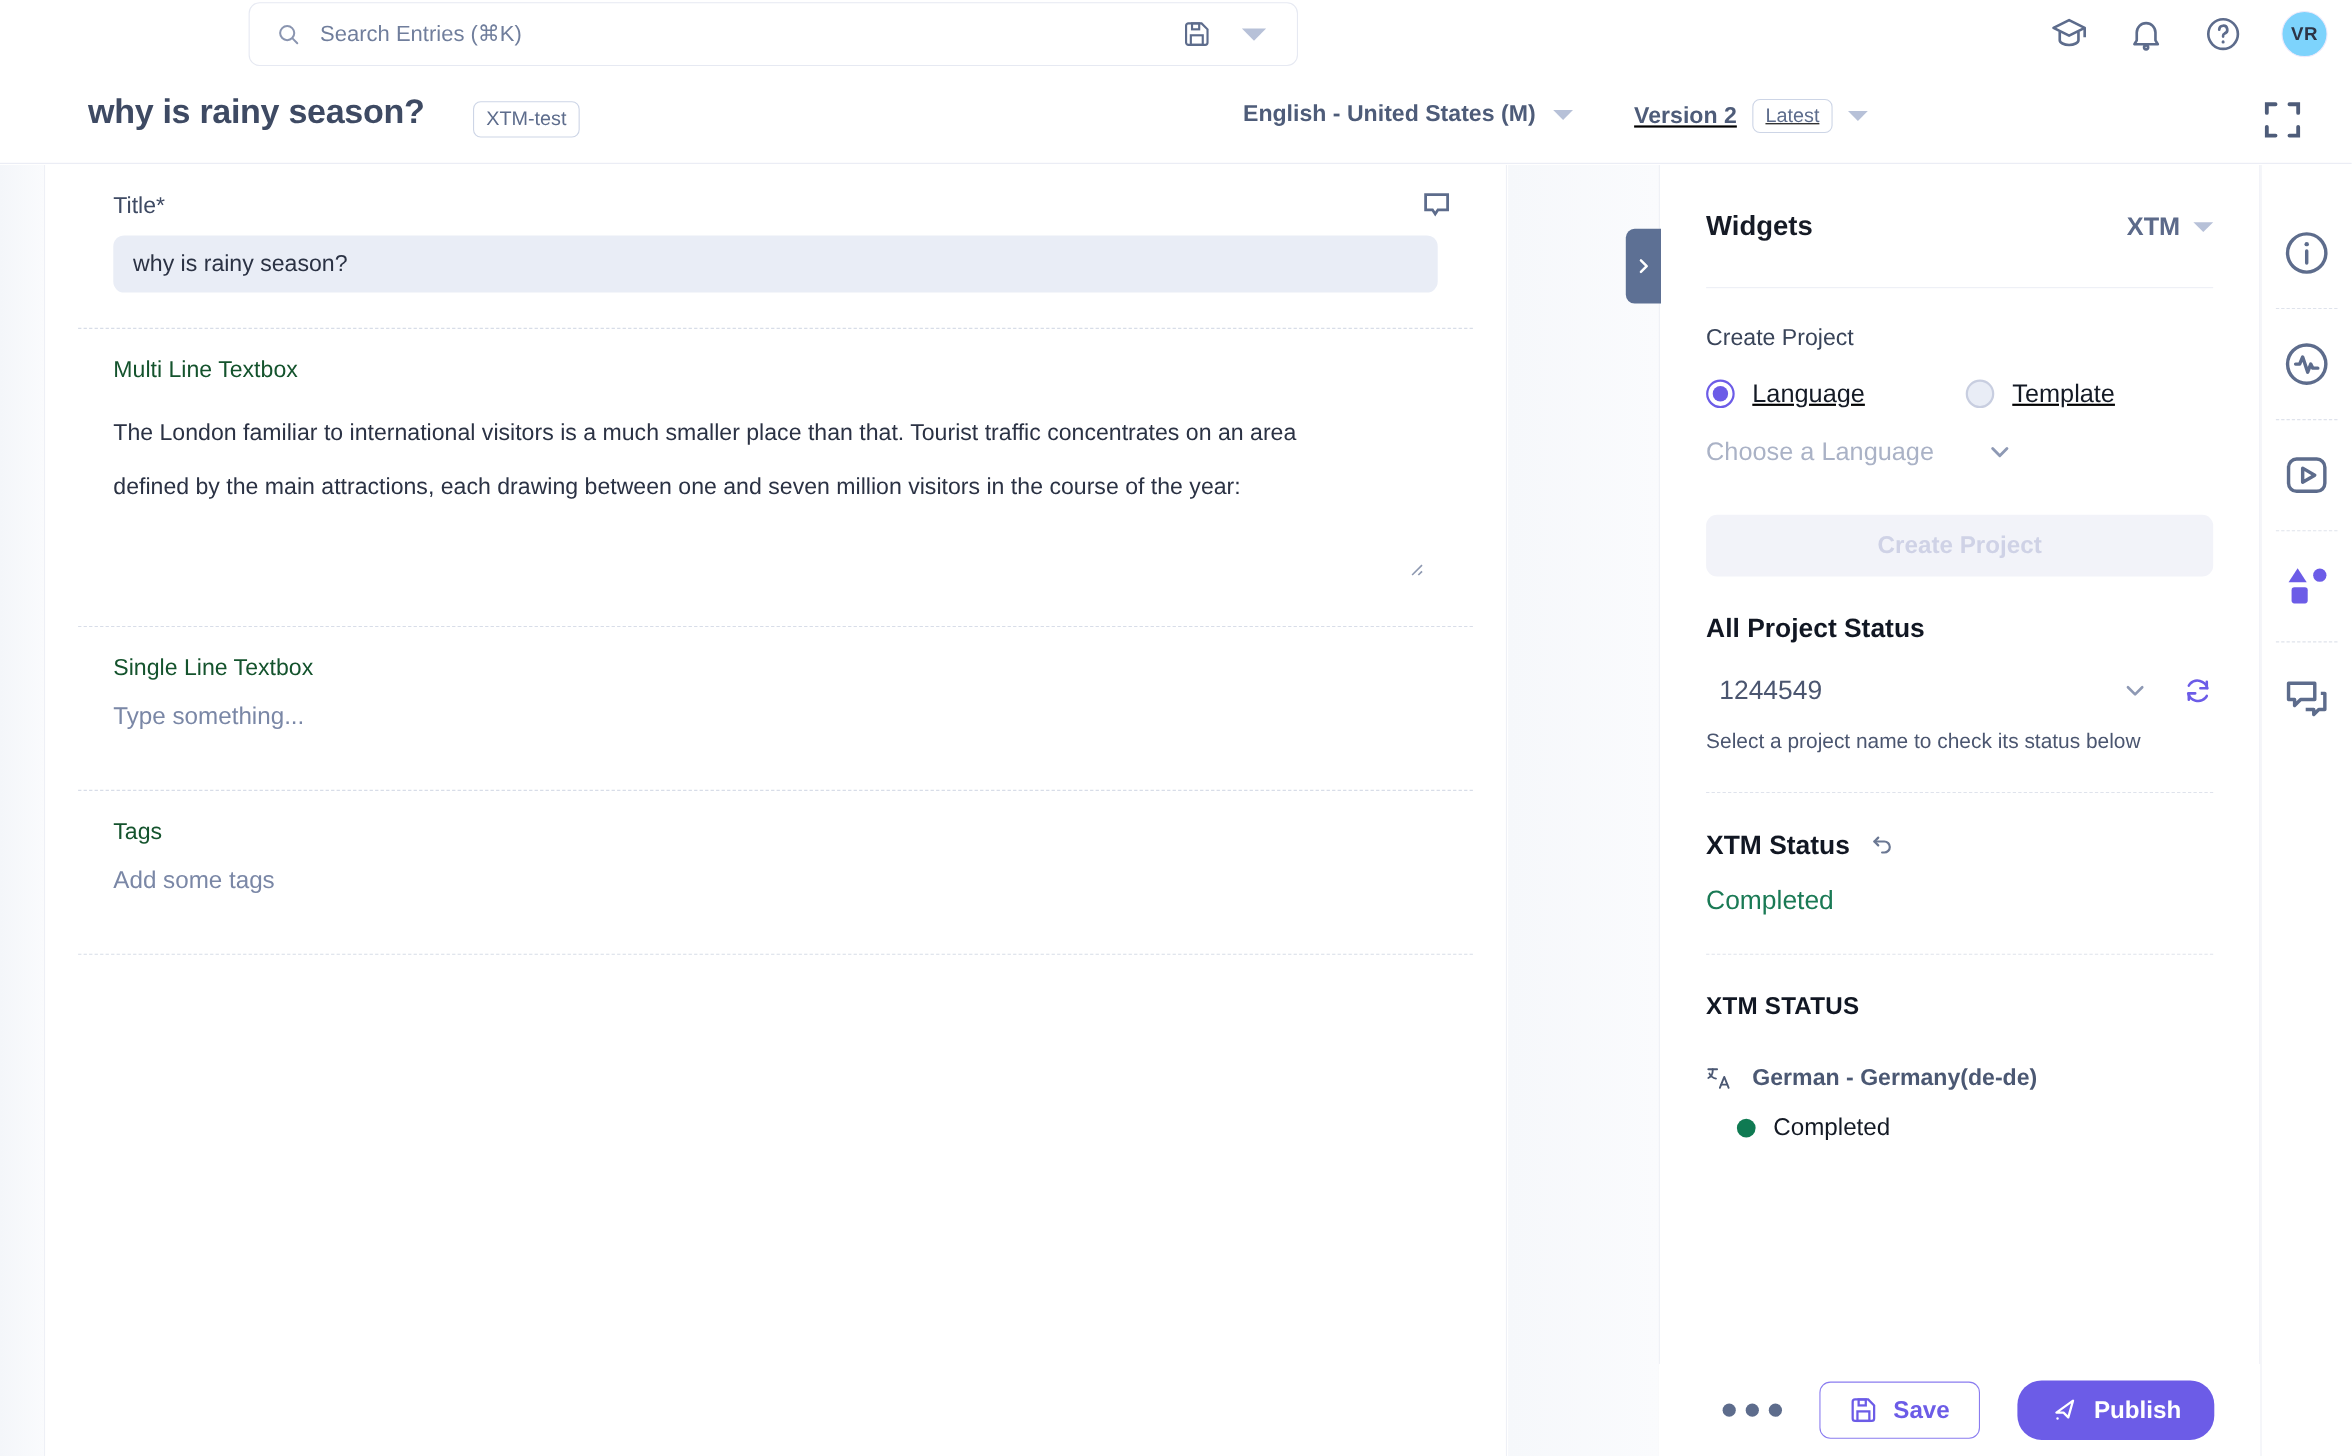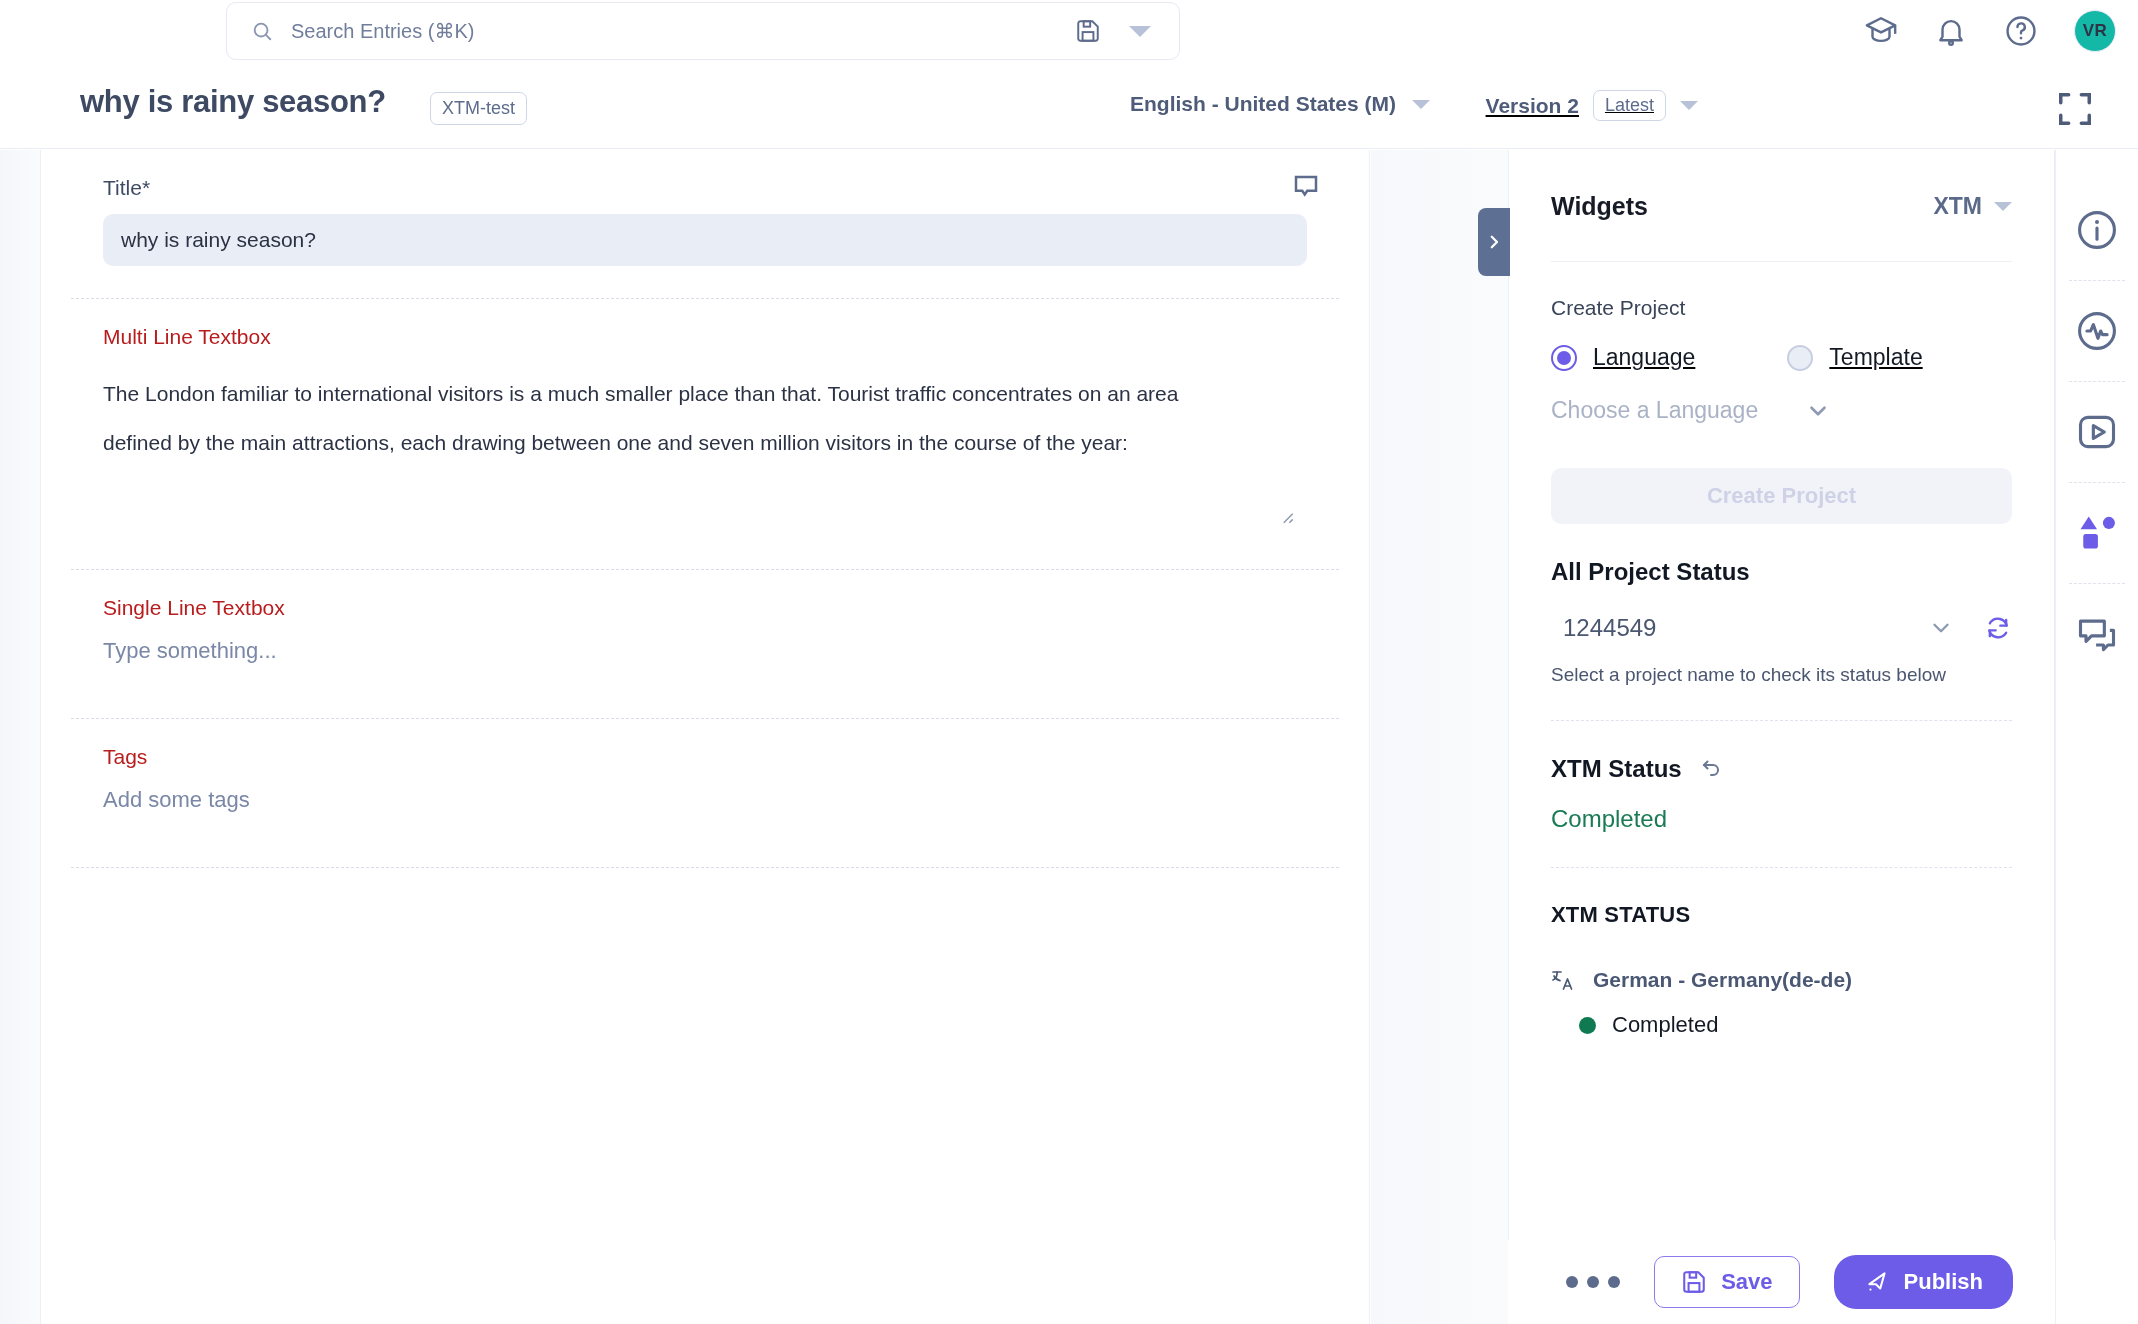--- a/index.html
+++ b/index.html
@@ -28,21 +28,21 @@
     margin-left:18px;
   }
   .search-input::placeholder { color:#707e9c; }
   .search-save-icon { width:26px; height:26px; color:#5d6c8c; margin-right:28px; flex:none;}
   .search-caret { width:0;height:0;border-left:11px solid transparent;border-right:11px solid transparent;border-top:11px solid #b7c1d8; margin-right:28px; flex:none;}
 
   .topbar-right { position:absolute; right:22px; top:0; height:62px; display:flex; align-items:center; gap:36px; }
   .tb-icon { width:34px; height:34px; color:#5d6c8c; cursor:pointer; }
   .avatar {
     width:42px; height:42px; border-radius:50%;
-    border:1.5px solid #ece9fb; background:#14b8a6;
+    border:1.5px solid #ece9fb; background:#7dd3fc;
     display:flex; align-items:center; justify-content:center;
     font-size:17px; font-weight:bold; color:#2d3446; letter-spacing:.5px;
   }
 
   
   .titlebar {
     position:absolute; top:62px; left:0; width:2138px; height:87px;
     background:#fff; border-bottom:1px solid #e9ecf4;
   }
   .entry-title {
@@ -85,21 +85,21 @@
     position:absolute; top:150px; left:1371px; width:137px; height:1174px;
     background:linear-gradient(90deg,#f6f8fb 0%, #fafbfd 100%);
   }
 
   .field { padding:0 30px; position:relative; }
   .field-sep { border-bottom:1px dashed #d8dde8; margin:0 30px; }
   .field-label {
     font-size:21px; font-weight:normal; color:#3e4a63;
     padding-top:26px; padding-bottom:14px; padding-left:32px;
   }
-  .field-label.gray { color:#b91c1c; }
+  .field-label.gray { color:#14532d; }
   .title-input {
     margin:0 32px; height:52px; background:#e9edf6; border-radius:10px;
     display:flex; align-items:center; padding:0 18px;
     font-size:21px; color:#2b3244;
   }
   .comment-icon { position:absolute; right:48px; top:22px; width:30px;height:30px;color:#5d6c8c;cursor:pointer;}
 
   .mlt-body {
     padding:6px 32px 0 32px; position:relative;
     font-size:21px; color:#2b3244; line-height:49px;

